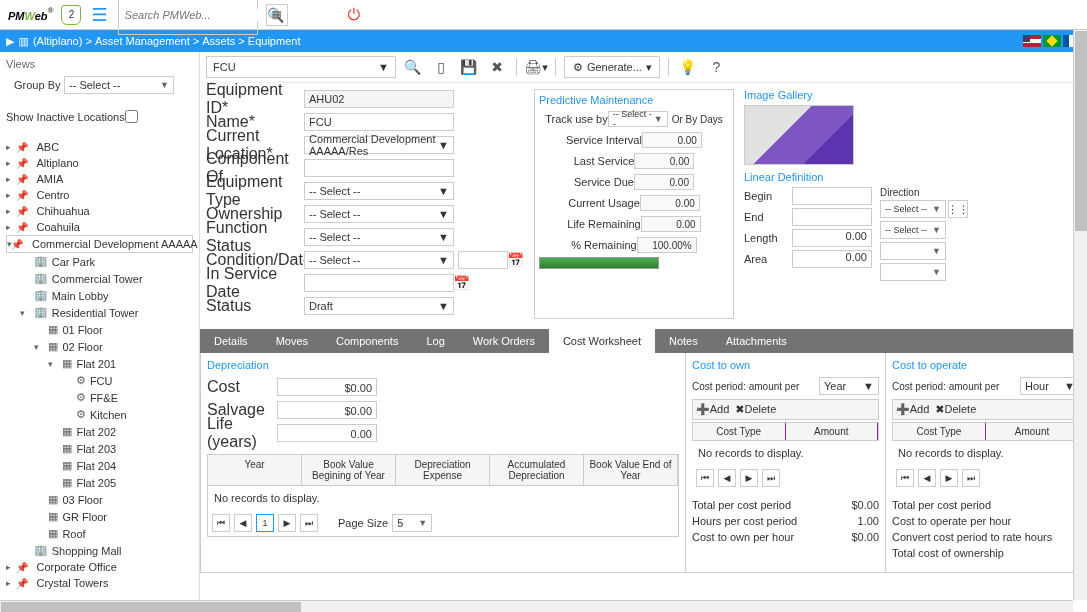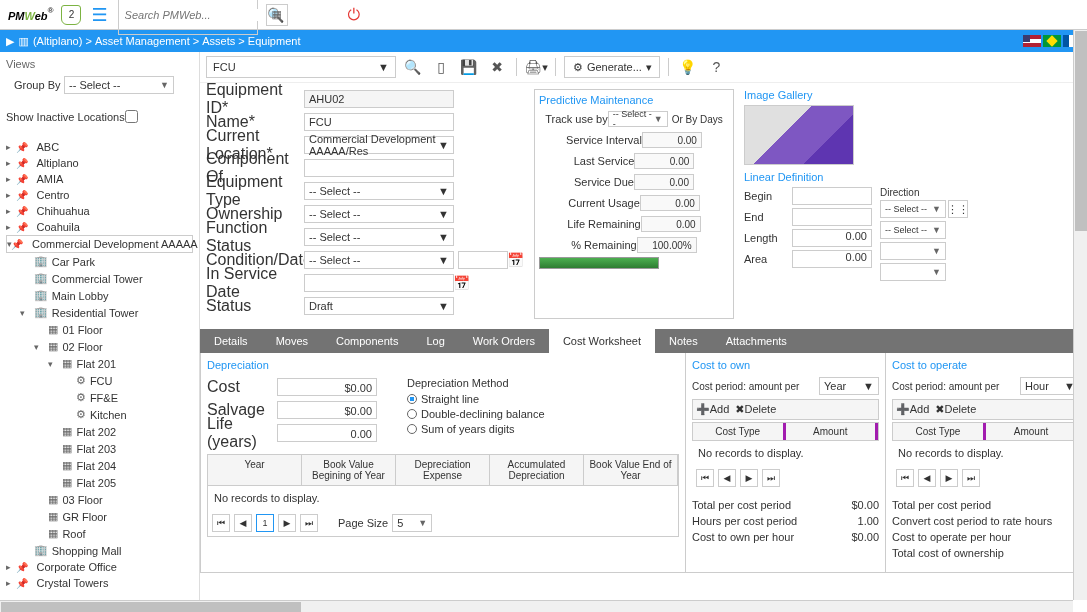--- a/index.html
+++ b/index.html
@@ -87,21 +87,21 @@
 .pager{display:flex;align-items:center;gap:4px;padding:4px}
 .pgbtn{border:1px solid #ccc;width:18px;height:18px;display:flex;align-items:center;justify-content:center;font-size:9px;cursor:pointer}
 .own-panel{width:200px;padding:6px;border-right:1px solid #ccc}
 .op-panel{width:200px;padding:6px}
 .cp-row{display:flex;align-items:center;margin-bottom:4px}
 .cp-row label{flex:1;font-size:10px}
 .cp-sel{border:1px solid #ccc;height:18px;width:60px;display:flex;align-items:center;justify-content:space-between;padding:0 4px}
 .btn-row{border:1px solid #ccc;background:#f5f5f5;padding:3px;display:flex;gap:6px;margin-bottom:2px}
 .sbtn{display:flex;align-items:center;gap:2px;cursor:pointer;font-size:11px}
 .mini-th{display:flex;background:#f5f5f5;border:1px solid #ccc}
-.mini-th div{flex:1;padding:3px;font-size:10px;text-align:center;border-right:3px solid #a21caf}
+.mini-th div{flex:1;padding:3px;font-size:10px;text-align:center;border-right:1px solid #a21caf}
 .sum-row{display:flex;justify-content:space-between;padding:2px 0;font-size:10px}
 .scrollbar-v{position:absolute;right:0;top:30px;bottom:12px;width:14px;background:#f0f0f0;border-left:1px solid #ccc}
 .scrollbar-v .thumb{background:#c0c0c0;width:12px;height:200px;margin:1px}
 .scrollbar-h{position:absolute;left:0;right:14px;bottom:0;height:12px;background:#f0f0f0;border-top:1px solid #ccc}
 .scrollbar-h .thumb{background:#c0c0c0;height:10px;width:300px;margin:1px}
 </style>
 </head>
 <body>
 
 <div class="topbar">
@@ -514,35 +514,20 @@
               </div>
       <div class="frow">
                 <label>Salvage</label>
                 <div class="finput" style="text-align:right;line-height:18px">$0.00</div>
               </div>
       <div class="frow">
                 <label>Life (years)</label>
                 <div class="finput" style="text-align:right;line-height:18px">0.00</div>
               </div>
      </div>
-     <div>
-      <div style="margin-bottom:4px">Depreciation Method</div>
-      <div class="radio-row">
-                <span class="radio on"></span>
-                <span>Straight line</span>
-              </div>
-      <div class="radio-row">
-                <span class="radio"></span>
-                <span>Double-declining balance</span>
-              </div>
-      <div class="radio-row">
-                <span class="radio"></span>
-                <span>Sum of years digits</span>
-              </div>
-     </div>
     </div>
     <div class="dep-table">
      <div class="dth" id="depth">
               <div>Year</div>
               <div>Book Value Begining of Year</div>
               <div>Depreciation Expense</div>
               <div>Accumulated Depreciation</div>
               <div>Book Value End of Year</div>
             </div>
      <div class="no-rec">No records to display.</div>
@@ -622,25 +607,25 @@
             <div class="pgbtn">◀</div>
             <div class="pgbtn">▶</div>
             <div class="pgbtn">⏭</div>
           </div>
   <div style="margin-top:6px">
             <div class="sum-row">
               <span>Total per cost period</span>
               <span></span>
             </div>
             <div class="sum-row">
+              <span>Cost to operate per hour</span>
+              <span></span>
+            </div>
+            <div class="sum-row">
               <span>Convert cost period to rate hours</span>
-              <span></span>
-            </div>
-            <div class="sum-row">
-              <span>Cost to operate per hour</span>
               <span></span>
             </div>
             <div class="sum-row">
               <span>Total cost of ownership</span>
               <span></span>
             </div>
           </div>
         </div>
   </div>
  </div>

